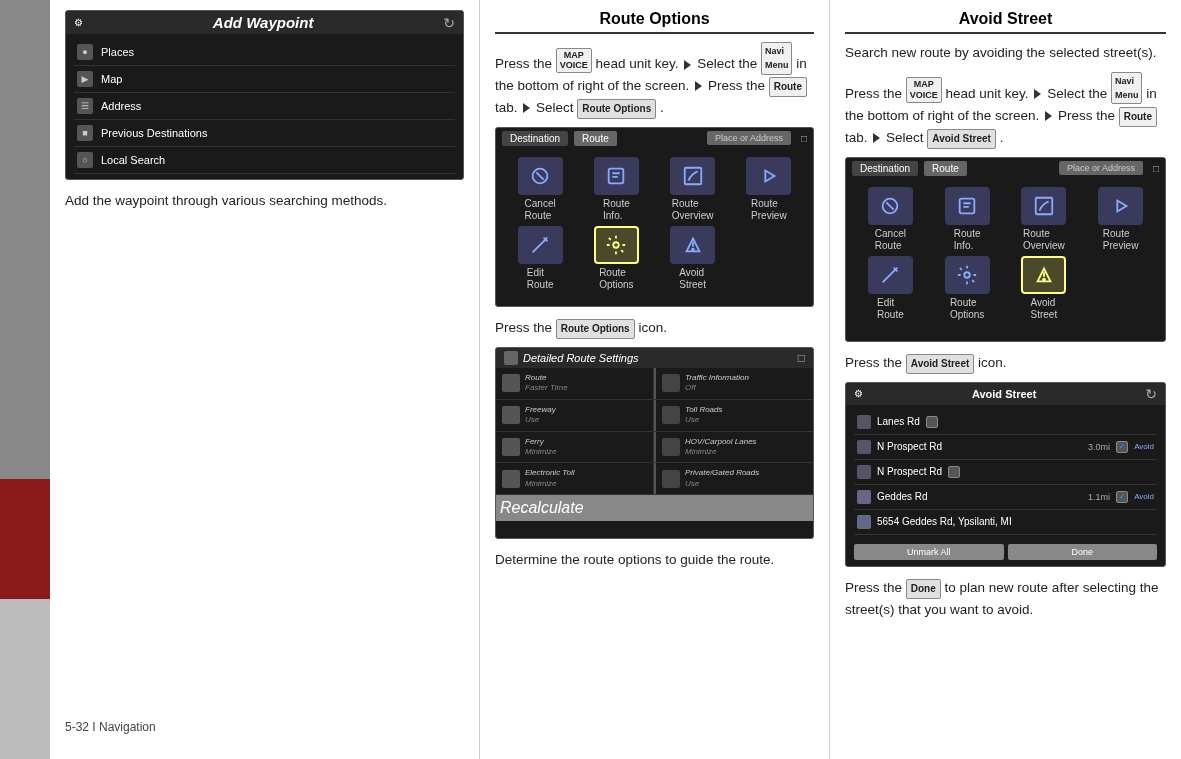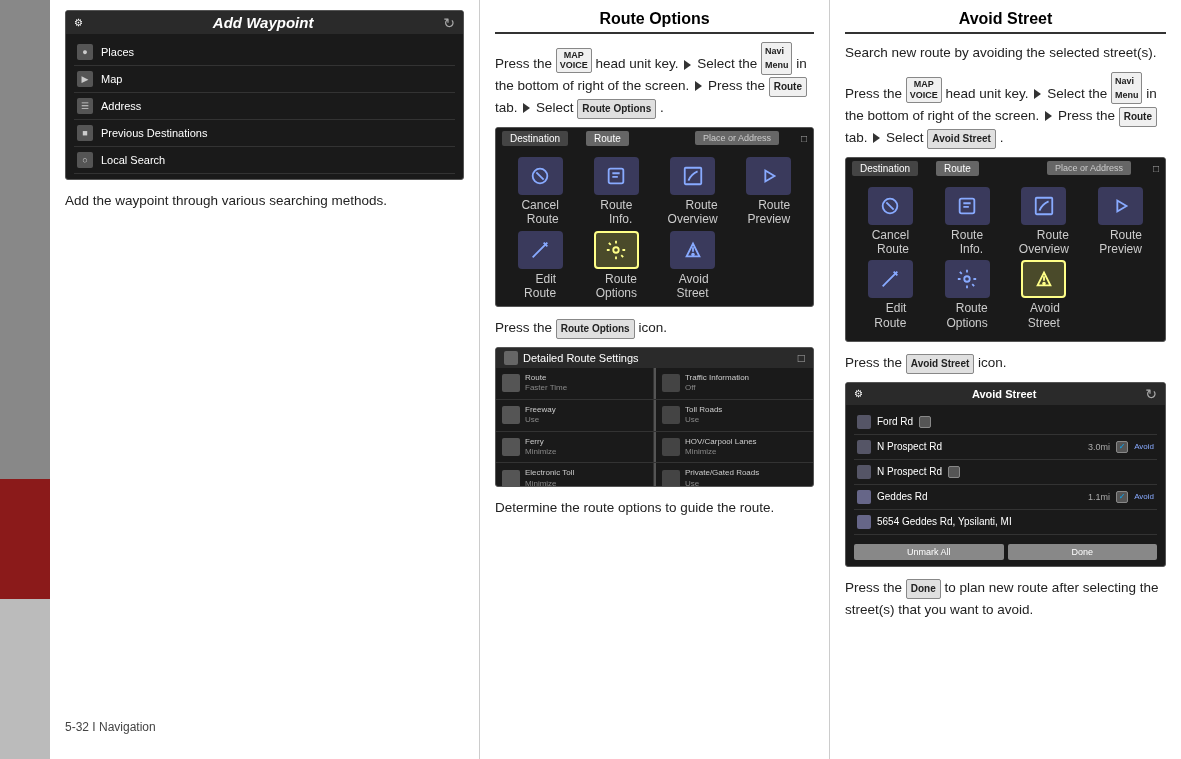--- a/index.html
+++ b/index.html
@@ -85,22 +85,23 @@
       height: 170px;
       margin-bottom: 10px;
     }
 
     .screenshot-route {
       height: 180px;
       margin-bottom: 10px;
     }
 
     .screenshot-settings {
-      height: 140px;
+      height: 192px;
       margin-bottom: 10px;
+      font-style: italic;
     }
 
     .screenshot-avoid {
       height: 185px;
       margin-bottom: 10px;
     }
 
     .screenshot-avoid-street {
       height: 185px;
       margin-bottom: 10px;
@@ -140,21 +141,21 @@
       color: #ccc;
     }
 
     
     .route-titlebar {
       background: #1a1a1a;
       color: #fff;
       font-size: 10px;
       padding: 3px 6px;
       display: flex;
-      gap: 18px;
+      gap: 6px;
       align-items: center;
     }
     .route-tab {
       background: #444;
       color: #fff;
       font-size: 10px;
       padding: 2px 8px;
       border-radius: 2px;
     }
     .route-tab.active {
@@ -188,22 +189,22 @@
       display: flex;
       align-items: center;
       justify-content: center;
     }
     .route-icon-btn svg {
       width: 22px;
       height: 22px;
     }
     .route-icon-label {
       color: #ccc;
-      font-size: 12px;
-      text-align: right;
+      font-size: 10px;
+      text-align: left;
       line-height: 1.2;
     }
 
     
     .settings-titlebar {
       background: #2a2a2a;
       color: #fff;
       font-size: 10px;
       padding: 3px 8px;
       display: flex;
@@ -694,21 +695,21 @@
 
     <div class="screenshot screenshot-avoid-street">
       <div class="nav-titlebar">
         <span style="font-size:10px;">⚙</span>
         <span style="color:#fff;font-size:11px;font-weight:bold;">Avoid Street</span>
         <span style="color:#aaa;font-size:14px;">↻</span>
       </div>
       <div class="avoid-street-list">
         <div class="avoid-street-item">
           <div class="avoid-street-icon" style="background:#556;"></div>
-          <span>Ford Rd</span>
+          <span>Lanes Rd</span>
           <div class="avoid-checkbox"></div>
         </div>
         <div class="avoid-street-item">
           <div class="avoid-street-icon" style="background:#556;"></div>
           <span>N Prospect Rd</span>
           <span class="avoid-street-dist">3.0mi</span>
           <div class="avoid-checkbox checked"></div>
           <span style="font-size:8px;color:#8af;">Avoid</span>
         </div>
         <div class="avoid-street-item">

